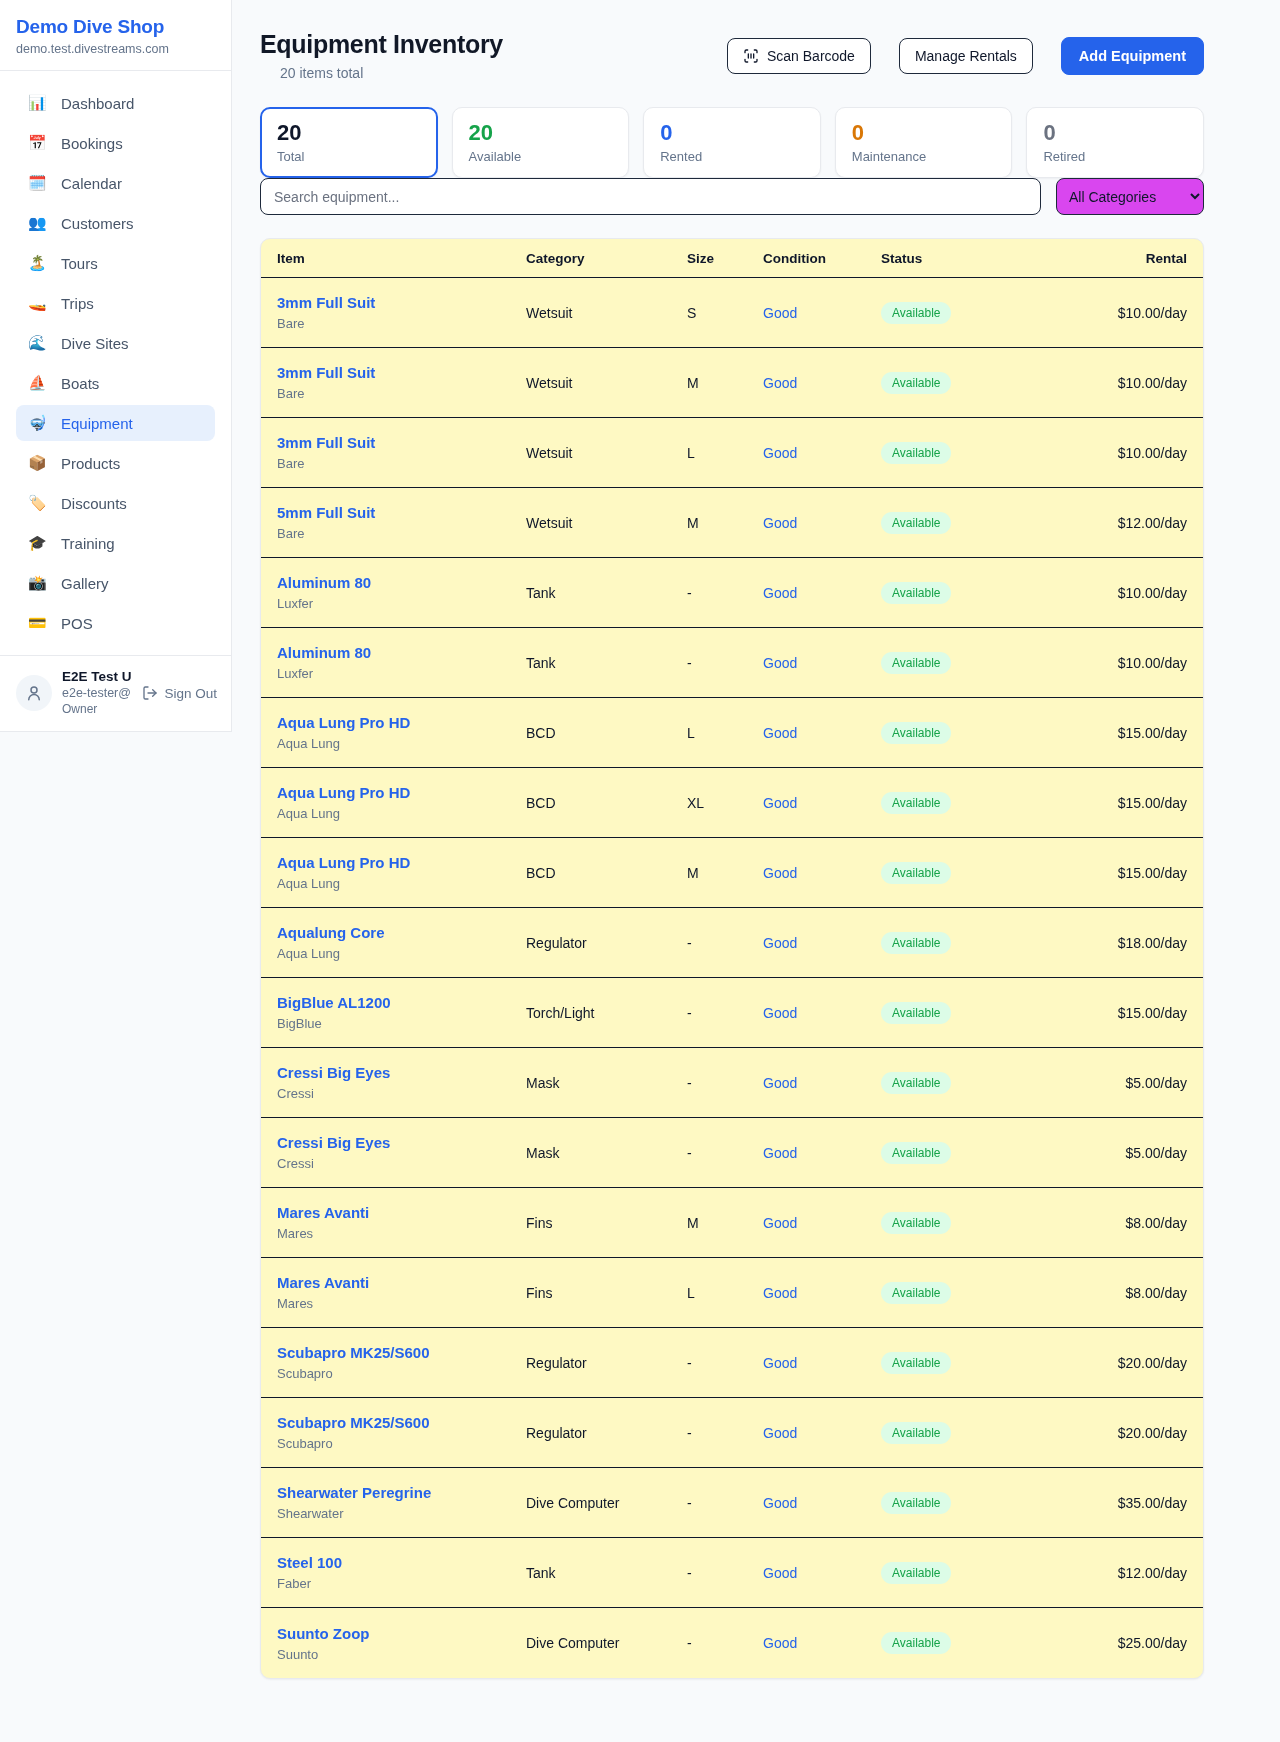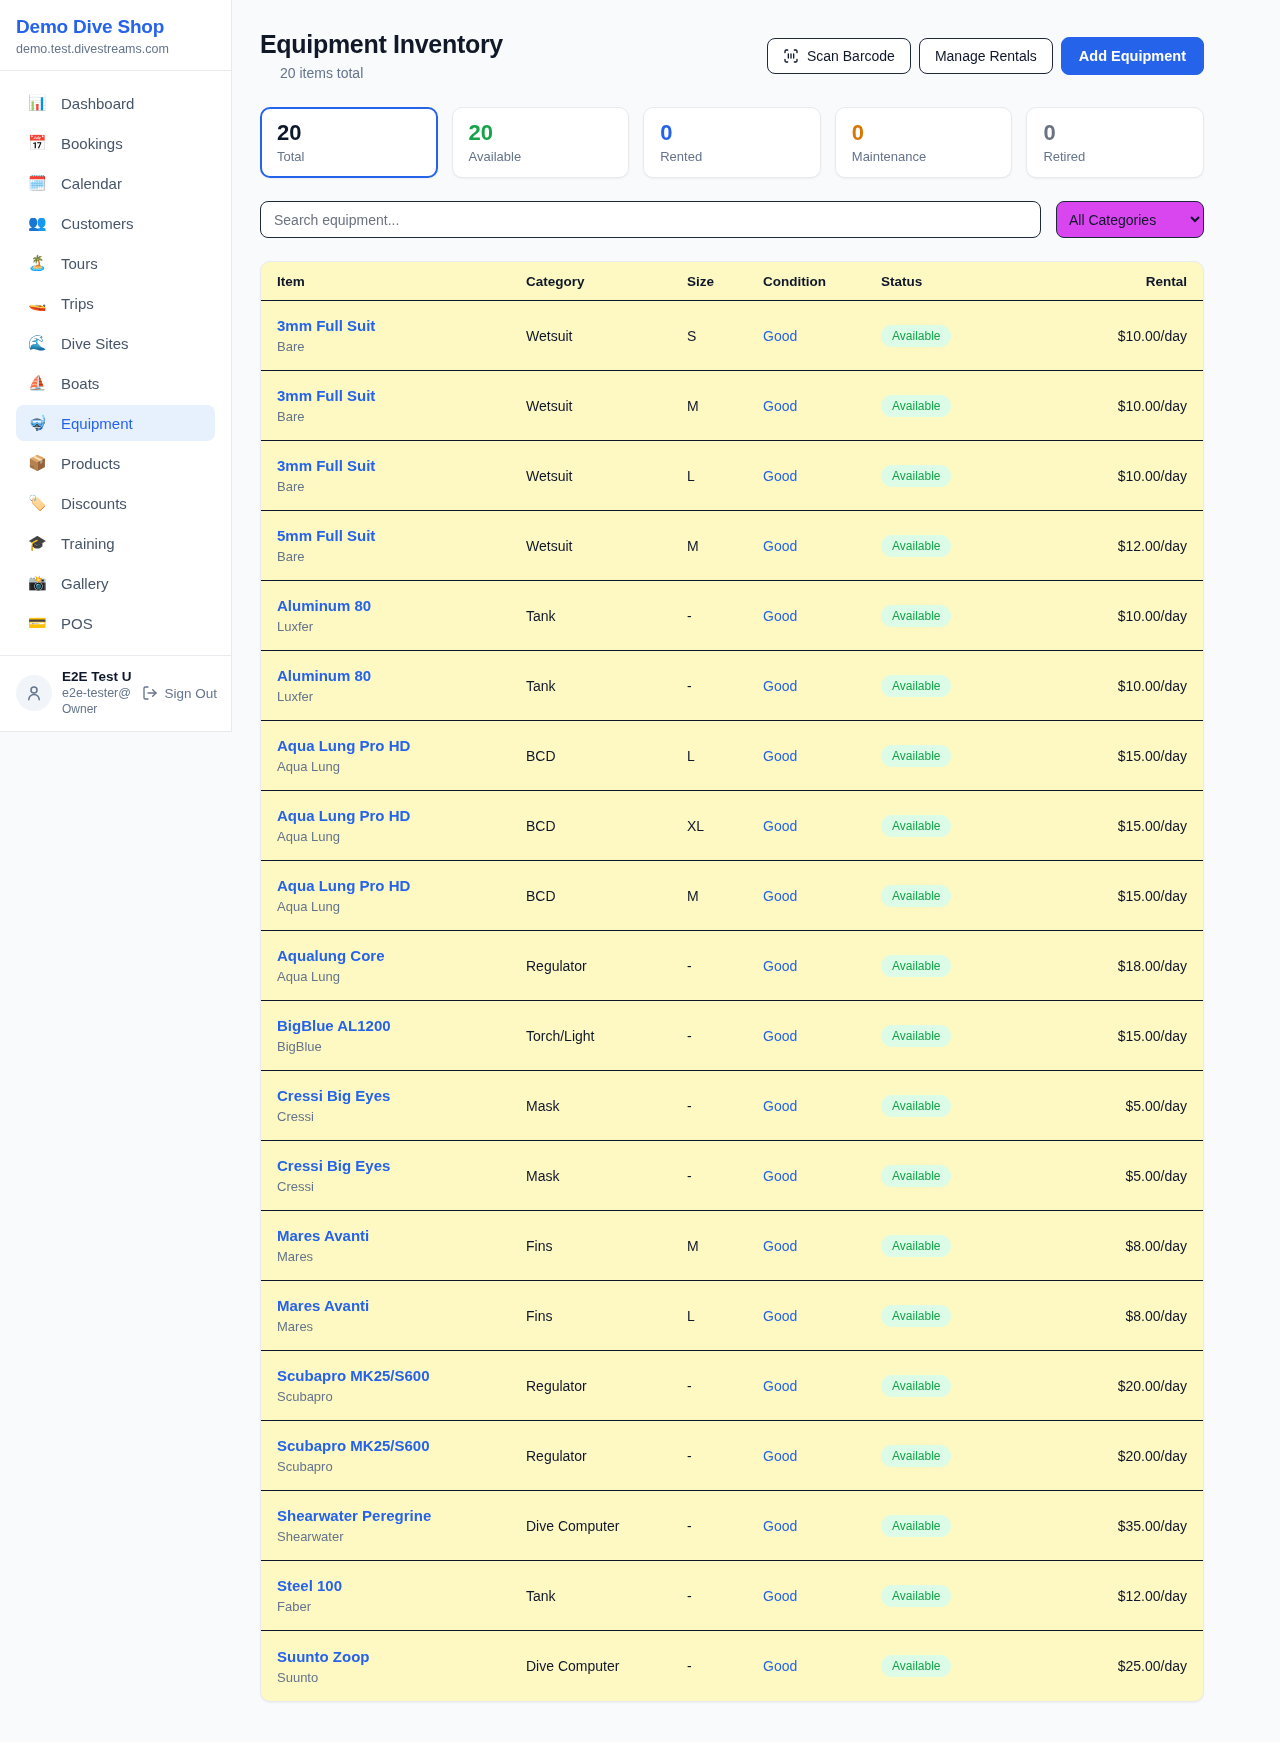--- a/index.html
+++ b/index.html
@@ -47,21 +47,21 @@
   .signout-btn {
     display:flex; align-items:flex-end; gap:6px;
     background:none; border:none; cursor:pointer;
     font-family:inherit; font-size:13.5px; color:#64748b; white-space:nowrap;
   }
   
   .main { position:absolute; left:260px; top:0; width:944px; padding-bottom:36px; }
   .page-header { display:flex; align-items:center; justify-content:space-between; margin-top:30px; }
   .page-title { font-size:25px; font-weight:700; color:#111827; letter-spacing:-0.3px; }
   .page-subtitle { font-size:14px; color:#64748b; margin-top:6px;margin-left:20px; }
-  .header-actions { display:flex; align-items:center; gap:8px; }
+  .header-actions { display:flex; align-items:center; gap:28px; }
   .btn { font-family:inherit; cursor:pointer; border-radius:8px; font-size:14px; }
   .btn-outline {
     display:flex; align-items:center; gap:8px;
     background:#fff; border:1px solid #1e293b; color:#0f172a;
     padding:9px 15px; font-weight:500;
   }
   .btn-primary {
     background:var(--accent); border:1px solid var(--accent); color:#fff;
     padding:10px 17px; font-weight:600; font-size:14.5px;
   }
@@ -69,21 +69,21 @@
   .stats-row { display:grid; grid-template-columns:repeat(5,1fr); gap:14px; margin-top:26px; }
   .stat-card {
     background:#fff; border:1px solid #e8eaee; border-radius:10px;
     padding:12px 16px 13px; cursor:pointer;
     box-shadow:0 1px 2px rgba(16,24,40,.05);
   }
   .stat-card.active { border:2px solid var(--accent); padding:11px 15px 12px; }
   .stat-value { font-size:22px; font-weight:700; }
   .stat-label { font-size:13px; color:#64748b; margin-top:3px; }
   
-  .filters-row { display:flex; gap:15px; margin-top:23px; }
+  .filters-row { display:flex; gap:15px; }
   .search-input {
     flex:1 1 auto; height:37px;
     border:1px solid #1e293b; border-radius:8px;
     padding:0 13px; font-family:inherit; font-size:14px; color:#0f172a; background:#fff;
   }
   .search-input::placeholder { color:#6b7280; }
   .category-select {
     width:148px; height:37px;
     border:1px solid #1e293b; border-radius:8px;
     background:#d946ef; font-family:inherit; font-size:14px; color:#0f172a; padding:0 8px;

